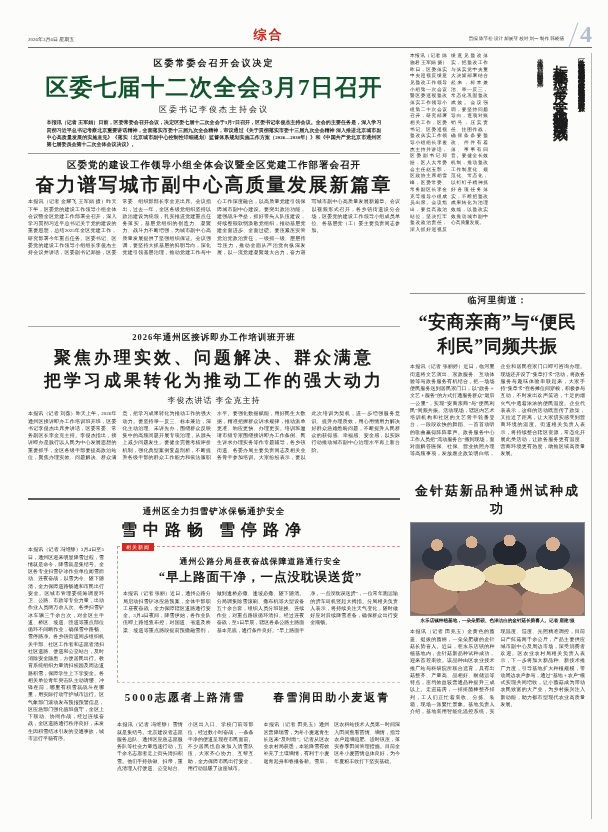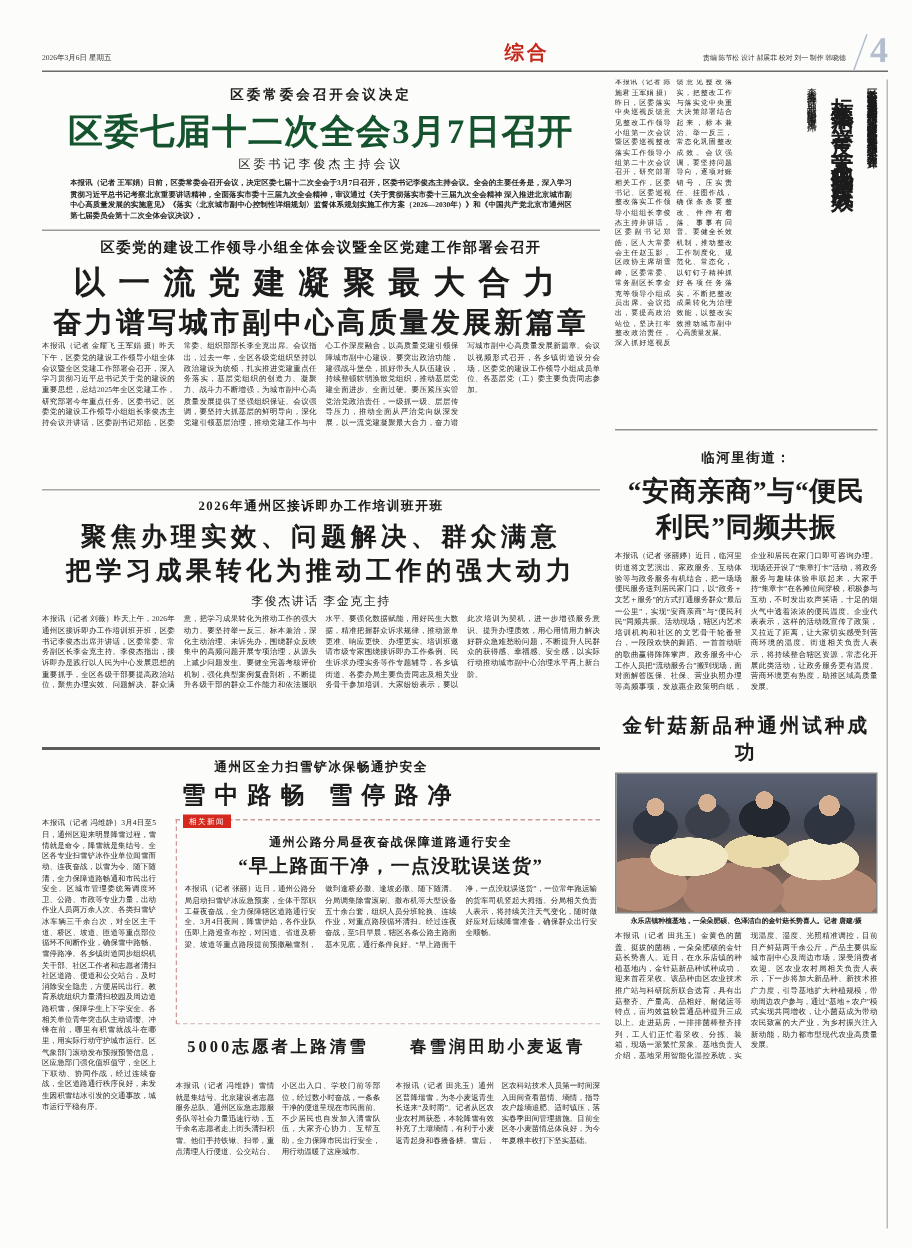--- a/index.html
+++ b/index.html
@@ -7,21 +7,21 @@
   .page {
     width:608px; height:832px; background:#fcfcfa;
     font-family:"Liberation Serif","DejaVu Serif",serif;
     color:#1c1c1c; padding:24px 16px 10px 28px; overflow:hidden;
   }
   
   .masthead { display:flex; align-items:flex-end; border-bottom:1.5px solid #6b6b6b; padding-bottom:3px; }
   .mast-left { flex:1.2; display:flex; align-items:flex-end; gap:5px; }
   .paper-name { font-size:17px; font-weight:bold; font-style:italic; color:#c5281c; letter-spacing:1px; white-space:nowrap; }
   .mast-date { font-size:5px; color:#333; padding-bottom:2px; white-space:nowrap; }
-  .mast-center { flex:0.6; text-align:right; font-size:13px; font-weight:bold; color:#c5281c; letter-spacing:2px; }
+  .mast-center { flex:0.6; text-align:left; font-size:13px; font-weight:bold; color:#c5281c; letter-spacing:2px; }
   .mast-right { flex:1.2; display:flex; justify-content:flex-end; align-items:flex-end; gap:6px; }
   .editors { font-size:4.6px; color:#333; padding-bottom:3px; white-space:nowrap; }
   .pageno { font-size:24px; line-height:0.85; color:#b3becd; font-weight:bold; position:relative; padding-left:10px; }
   .pageno::before { content:""; position:absolute; left:3px; top:-2px; width:1px; height:26px; background:#b3becd; transform:rotate(20deg); }
   
   .content { display:flex; gap:10px; margin-top:5px; height:766px; }
   .col-left { width:372px; flex:none; }
   .col-right { flex:1; border-right:1px solid #b9b9b9; padding-right:6px; }
   .kicker { text-align:center; font-weight:bold; }
   .byline { text-align:center; }
@@ -63,21 +63,21 @@
   .sub-article { flex:1; }
   .sub-title { text-align:center; font-size:11px; font-weight:bold; letter-spacing:2px; margin-bottom:16px; }
   .sub-article .bodytext { column-count:2; column-gap:5px; height:104px; }
   
   .r1 { display:flex; gap:5px; height:228px; }
   .r1-body { flex:1; column-count:2; column-gap:4px; font-size:4.7px; line-height:1.42; text-align:justify; color:#262626; overflow:hidden; }
   .r1-vertical { writing-mode:vertical-rl; flex:none; width:92px; height:226px; overflow:hidden; }
   .v-kicker { font-size:7px; font-weight:bold; line-height:1.35; letter-spacing:1px; }
   .v-headline { font-size:15px; font-weight:bold; letter-spacing:3px; line-height:1.15; margin:0 7px; }
   .v-byline { font-size:6.5px; letter-spacing:1px; }
-  .r2 { border-top:1px solid #8f8f8f; margin-top:5px; padding-top:12px; height:184px; }
+  .r2 { border-top:1px solid #8f8f8f; margin-top:12px; padding-top:0; height:184px; }
   .r2 .kicker { font-size:9px; letter-spacing:1px; }
   .r2 .headline { text-align:center; font-size:18px; font-weight:bold; letter-spacing:0.5px; margin:3px 0 5px; }
   .r2 .bodytext { column-count:2; column-gap:6px; height:138px; }
   .r3 { padding-top:3px; }
   .r3 .headline { text-align:center; font-size:13px; font-weight:bold; letter-spacing:2px; margin:2px 0 4px; }
   .photo {
     width:100%; height:94px; border:1px solid #888;
     background:
       radial-gradient(circle 6px at 15% 24%, #d8b193 0 99%, transparent 100%),
       radial-gradient(circle 6px at 35% 21%, #d8b193 0 99%, transparent 100%),
@@ -120,21 +120,20 @@
 
       <article class="a1">
         <div class="kicker">区委常委会召开会议决定</div>
         <div class="headline">区委七届十二次全会3月7日召开</div>
         <div class="subline">区委书记李俊杰主持会议</div>
         <div class="bodytext">本报讯（记者 王军娟）日前，区委常委会召开会议，决定区委七届十二次全会于3月7日召开，区委书记李俊杰主持会议。全会的主要任务是，深入学习贯彻习近平总书记考察北京重要讲话精神，全面落实市委十三届九次全会精神，审议通过《关于贯彻落实市委十三届九次全会精神 深入推进北京城市副中心高质量发展的实施意见》《落实〈北京城市副中心控制性详细规划〉监督体系规划实施工作方案（2026—2030年）》和《中国共产党北京市通州区第七届委员会第十二次全体会议决议》。</div>
       </article>
 
       <article class="a2">
         <div class="kicker">区委党的建设工作领导小组全体会议暨全区党建工作部署会召开</div>
-        <div class="h1">以一流党建凝聚最大合力</div>
         <div class="h2">奋力谱写城市副中心高质量发展新篇章</div>
         <div class="bodytext">本报讯（记者 金耀飞 王军娟 摄）昨天下午，区委党的建设工作领导小组全体会议暨全区党建工作部署会召开，深入学习贯彻习近平总书记关于党的建设的重要思想，总结2025年全区党建工作，研究部署今年重点任务。区委书记、区委党的建设工作领导小组组长李俊杰主持会议并讲话，区委副书记郑皓，区委常委、组织部部长李全克出席。会议指出，过去一年，全区各级党组织坚持以政治建设为统领，扎实推进党建重点任务落实，基层党组织的创造力、凝聚力、战斗力不断增强，为城市副中心高质量发展提供了坚强组织保证。会议强调，要坚持大抓基层的鲜明导向，深化党建引领基层治理，推动党建工作与中心工作深度融合，以高质量党建引领保障城市副中心建设。要突出政治功能，建强战斗堡垒，抓好带头人队伍建设，持续整顿软弱涣散党组织，推动基层党建全面进步、全面过硬。要压紧压实管党治党政治责任，一级抓一级、层层传导压力，推动全面从严治党向纵深发展，以一流党建凝聚最大合力，奋力谱写城市副中心高质量发展新篇章。会议以视频形式召开，各乡镇街道设分会场，区委党的建设工作领导小组成员单位、各基层党（工）委主要负责同志参加。</div>
       </article>
 
       <article class="a3">
         <div class="kicker">2026年通州区接诉即办工作培训班开班</div>
         <div class="h1">聚焦办理实效、问题解决、群众满意</div>
         <div class="h2">把学习成果转化为推动工作的强大动力</div>
         <div class="byline">李俊杰讲话 李金克主持</div>
         <div class="bodytext">本报讯（记者 刘薇）昨天上午，2026年通州区接诉即办工作培训班开班，区委书记李俊杰出席并讲话，区委常委、常务副区长李金克主持。李俊杰指出，接诉即办是践行以人民为中心发展思想的重要抓手，全区各级干部要提高政治站位，聚焦办理实效、问题解决、群众满意，把学习成果转化为推动工作的强大动力。要坚持举一反三、标本兼治，深化主动治理、未诉先办，围绕群众反映集中的高频问题开展专项治理，从源头上减少问题发生。要健全完善考核评价机制，强化典型案例复盘剖析，不断提升各级干部的群众工作能力和依法履职水平。要强化数据赋能，用好民生大数据，精准把握群众诉求规律，推动派单更准、响应更快、办理更实。培训班邀请市级专家围绕接诉即办工作条例、民生诉求办理实务等作专题辅导，各乡镇街道、各委办局主要负责同志及相关业务骨干参加培训。大家纷纷表示，要以此次培训为契机，进一步增强服务意识、提升办理质效，用心用情用力解决好群众急难愁盼问题，不断提升人民群众的获得感、幸福感、安全感，以实际行动推动城市副中心治理水平再上新台阶。</div>

